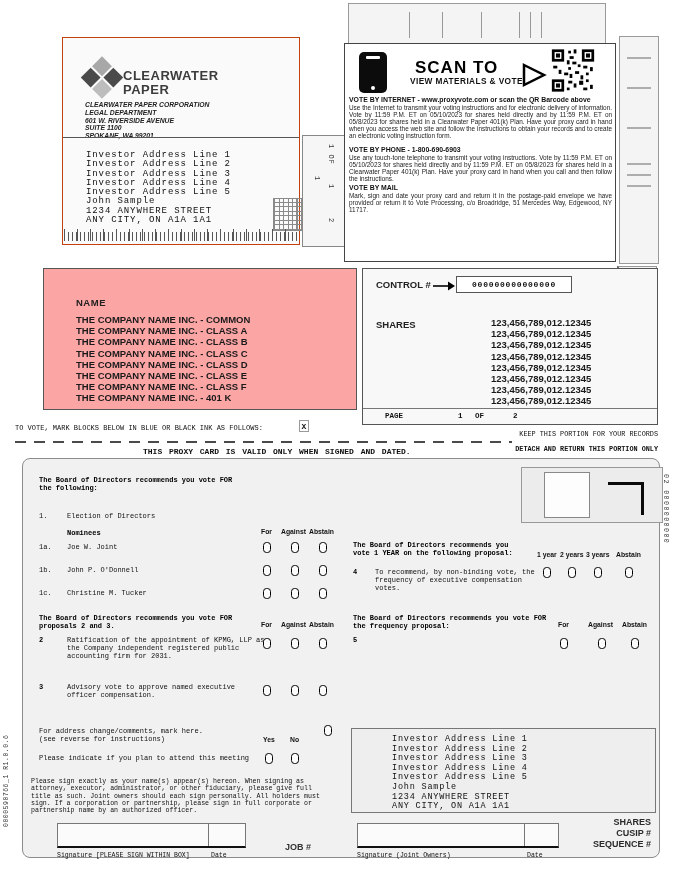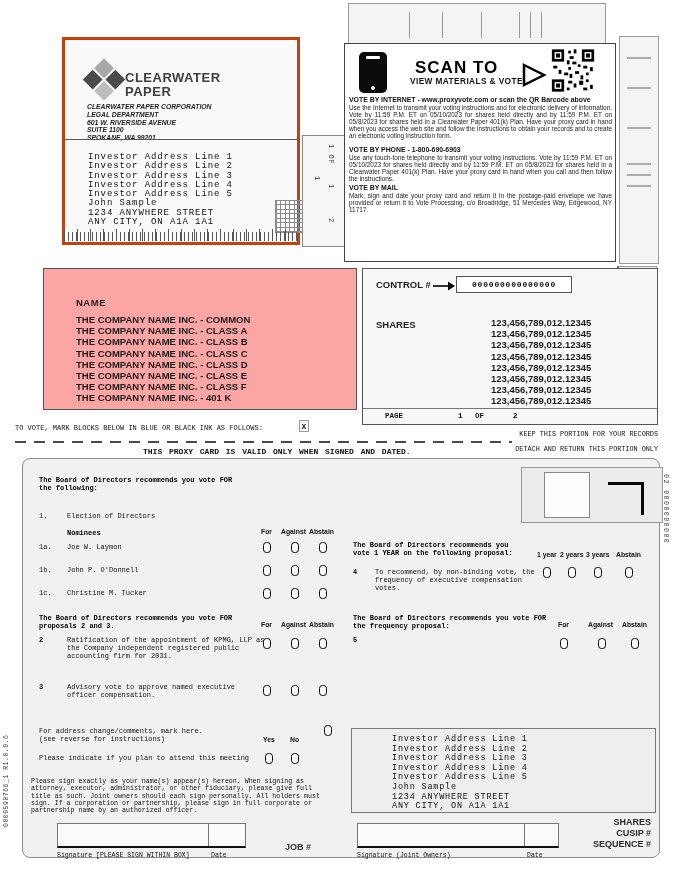--- a/index.html
+++ b/index.html
@@ -23,21 +23,21 @@
   
   .reg-box { left: 348px; top: 3px; width: 258px; height: 43px; background: #f4f4f4; border: 1px solid #9a9a9a; }
   .reg-tick { position: absolute; top: 8px; width: 1px; height: 26px; background: #999; }
 
   
   .strip1 { left: 619px; top: 36px; width: 40px; height: 228px; background: #f4f4f4; border: 1px solid #9a9a9a; }
   .strip2 { left: 617px; top: 266px; width: 40px; height: 152px; background: #f2f2f2; border: 1px solid #9a9a9a; border-left: 2px solid #666; }
   .strip-dash { position: absolute; left: 7px; width: 24px; height: 2px; background: #adadad; }
 
   
-  .mailer { left: 62px; top: 37px; width: 238px; height: 208px; background: #fafafa; border: 3px solid #c2410c; }
+  .mailer { left: 62px; top: 37px; width: 238px; height: 208px; background: #fafafa; border: 1px solid #c2410c; }
   .mailer-divider { position: absolute; left: 0; top: 99px; width: 100%; height: 1px; background: #555; }
   .logo-mark { position: absolute; left: 23px; top: 25px; width: 32px; height: 32px; transform: rotate(45deg); }
   .logo-q { position: absolute; width: 14px; height: 14px; }
   .sender { position: absolute; left: 22px; top: 63px; font-size: 6.8px; line-height: 7.8px; color: #222; }
   .recipient { position: absolute; left: 23px; top: 113px; font-size: 9px; letter-spacing: 0.9px; line-height: 9.3px; color: #101010; }
   .crosshatch { position: absolute; left: 210px; top: 160px; width: 30px; height: 33px; border: 1px solid #8a8a8a;
     background-image: repeating-linear-gradient(0deg, #8a8a8a 0 1px, transparent 1px 4.5px),
                       repeating-linear-gradient(90deg, #8a8a8a 0 1px, transparent 1px 4.5px); }
   .ruler1 { left: 64px; top: 232px; width: 234px; height: 9px;
     background: repeating-linear-gradient(90deg, #555 0 1px, transparent 1px 4px); }
@@ -71,21 +71,21 @@
   .page-row { position: absolute; left: 0px; top: 143px; width: 100%; font-family: "Liberation Mono", monospace; font-size: 7.5px; font-weight: bold; }
 
   
   .tovote { left: 15px; top: 424px; font-size: 7px; }
   .mark-x { left: 299px; top: 420px; width: 10px; height: 12px; border: 1px solid #999; font-size: 8px; font-weight: bold;
             text-align: center; line-height: 11px; font-family: "Liberation Mono", monospace; }
   .keep { left: 498px; top: 430px; width: 160px; font-size: 6.8px; text-align: right; }
   .dashline { left: 15px; top: 441px; width: 497px; height: 2px;
     background: repeating-linear-gradient(90deg, #4a4a4a 0 11px, transparent 11px 19px); }
   .valid { left: 143px; top: 447px; font-size: 8px; font-weight: bold; word-spacing: 2px; }
-  .detach { left: 498px; top: 445px; width: 160px; font-size: 6.8px; text-align: right; }
+  .detach { left: 498px; top: 445px; width: 160px; font-size: 6.8px; text-align: right; font-weight: bold; }
 
   
   .card { left: 22px; top: 458px; width: 638px; height: 400px; background: #f1f1f1; border: 1px solid #8c8c8c; border-radius: 8px; }
   .bt { position: absolute; font-family: "Liberation Mono", monospace; font-size: 7px; line-height: 8px; color: #111; }
   .bh { position: absolute; font-family: "Liberation Mono", monospace; font-size: 7px; line-height: 8px; font-weight: bold; color: #000; }
   .colh { position: absolute; font-size: 6.8px; font-weight: bold; }
   .corner-box { position: absolute; left: 498px; top: 8px; width: 142px; height: 56px; background: #ececec; border: 1px solid #999; }
   .corner-sq { position: absolute; left: 22px; top: 4px; width: 46px; height: 46px; background: #fdfdfd; border: 1px solid #888; }
   .corner-h { position: absolute; left: 86px; top: 14px; width: 36px; height: 3px; background: #0a0a0a; }
   .corner-v { position: absolute; left: 119px; top: 14px; width: 3px; height: 33px; background: #0a0a0a; }
@@ -280,21 +280,21 @@
     <div class="bh" style="left:16px;top:25px">the following:</div>
     <div class="bt" style="left:16px;top:53px">1.</div>
     <div class="bt" style="left:44px;top:53px">Election of Directors</div>
 
     <div class="bh" style="left:44px;top:70px">Nominees</div>
     <div class="colh sans" style="left:238px;top:69px">For</div>
     <div class="colh sans" style="left:258px;top:69px">Against</div>
     <div class="colh sans" style="left:286px;top:69px">Abstain</div>
 
     <div class="bt" style="left:16px;top:84px">1a.</div>
-    <div class="bt" style="left:44px;top:84px">Joe W. Laymon</div>
+    <div class="bt" style="left:44px;top:84px">Joe W. Joint</div>
     <span class="cb" style="left:240px;top:83px"></span>
     <span class="cb" style="left:268px;top:83px"></span>
     <span class="cb" style="left:296px;top:83px"></span>
 
     <div class="bt" style="left:16px;top:107px">1b.</div>
     <div class="bt" style="left:44px;top:107px">John P. O'Donnell</div>
     <span class="cb" style="left:240px;top:106px"></span>
     <span class="cb" style="left:268px;top:106px"></span>
     <span class="cb" style="left:296px;top:106px"></span>
 

